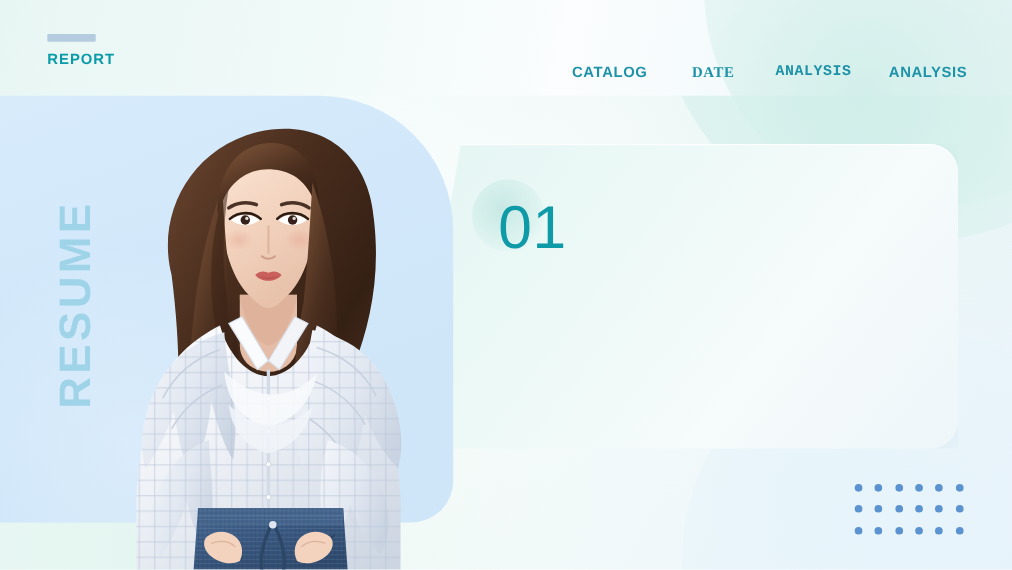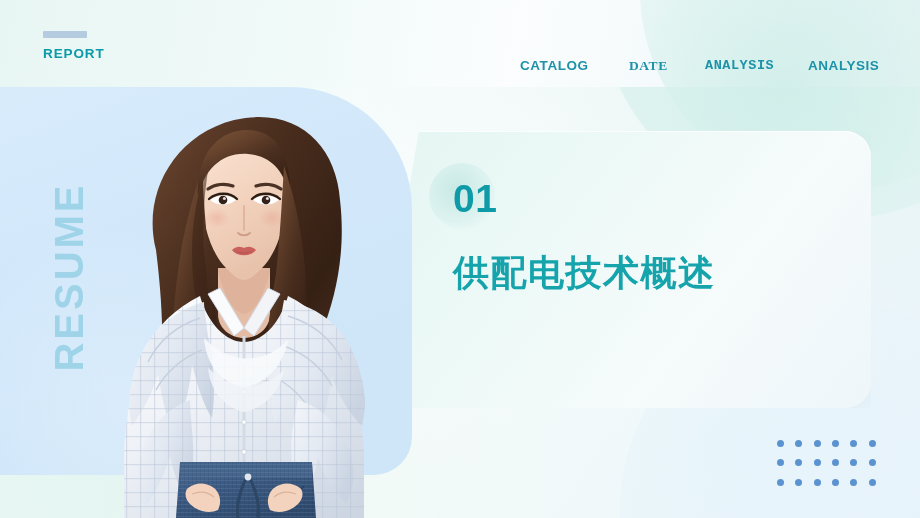--- a/index.html
+++ b/index.html
@@ -94,21 +94,21 @@
     clip-path:polygon(9.6% 0%, 100% 0%, 100% 100%, 0% 100%);
     overflow:hidden;
   }
   .card-blob {
     position:absolute; left:58px; top:32px;
     width:66px; height:66px; border-radius:50%;
     background:radial-gradient(circle at 42% 40%, rgba(198,232,228,.95) 0%, rgba(214,240,236,.6) 58%, rgba(232,248,245,0) 78%);
   }
   .card-number {
     position:absolute; left:82px; top:48px;
-    font-size:39px; font-weight:bold; letter-spacing:.5px;
+    font-size:55px; font-weight:normal; letter-spacing:.5px;
     color:#0f9aa8; line-height:1;
   }
   .card-heading {
     position:absolute; left:82px; top:122px;
     font-size:36px; font-weight:bold; letter-spacing:1.5px;
     color:#15a3ac; line-height:1.1;
     white-space:nowrap;
   }
 
   
@@ -184,21 +184,20 @@
       <div class="nav-item n0">CATALOG</div>
       <div class="nav-item n1">DATE</div>
       <div class="nav-item n2">ANALYSIS</div>
       <div class="nav-item n3">ANALYSIS</div>
     </div>
   </div>
 
   <div class="content-card">
     <div class="card-blob"></div>
     <div class="card-number">01</div>
-    <div class="card-heading">供配电技术概述</div>
   </div>
 
   <div class="left-panel">
     <div class="left-panel-glow"></div>
     <div class="vertical-word">RESUME</div>
   </div>
 
   <div class="photo">
     <svg viewBox="0 0 320 418" xmlns="http://www.w3.org/2000/svg">
       <defs>

